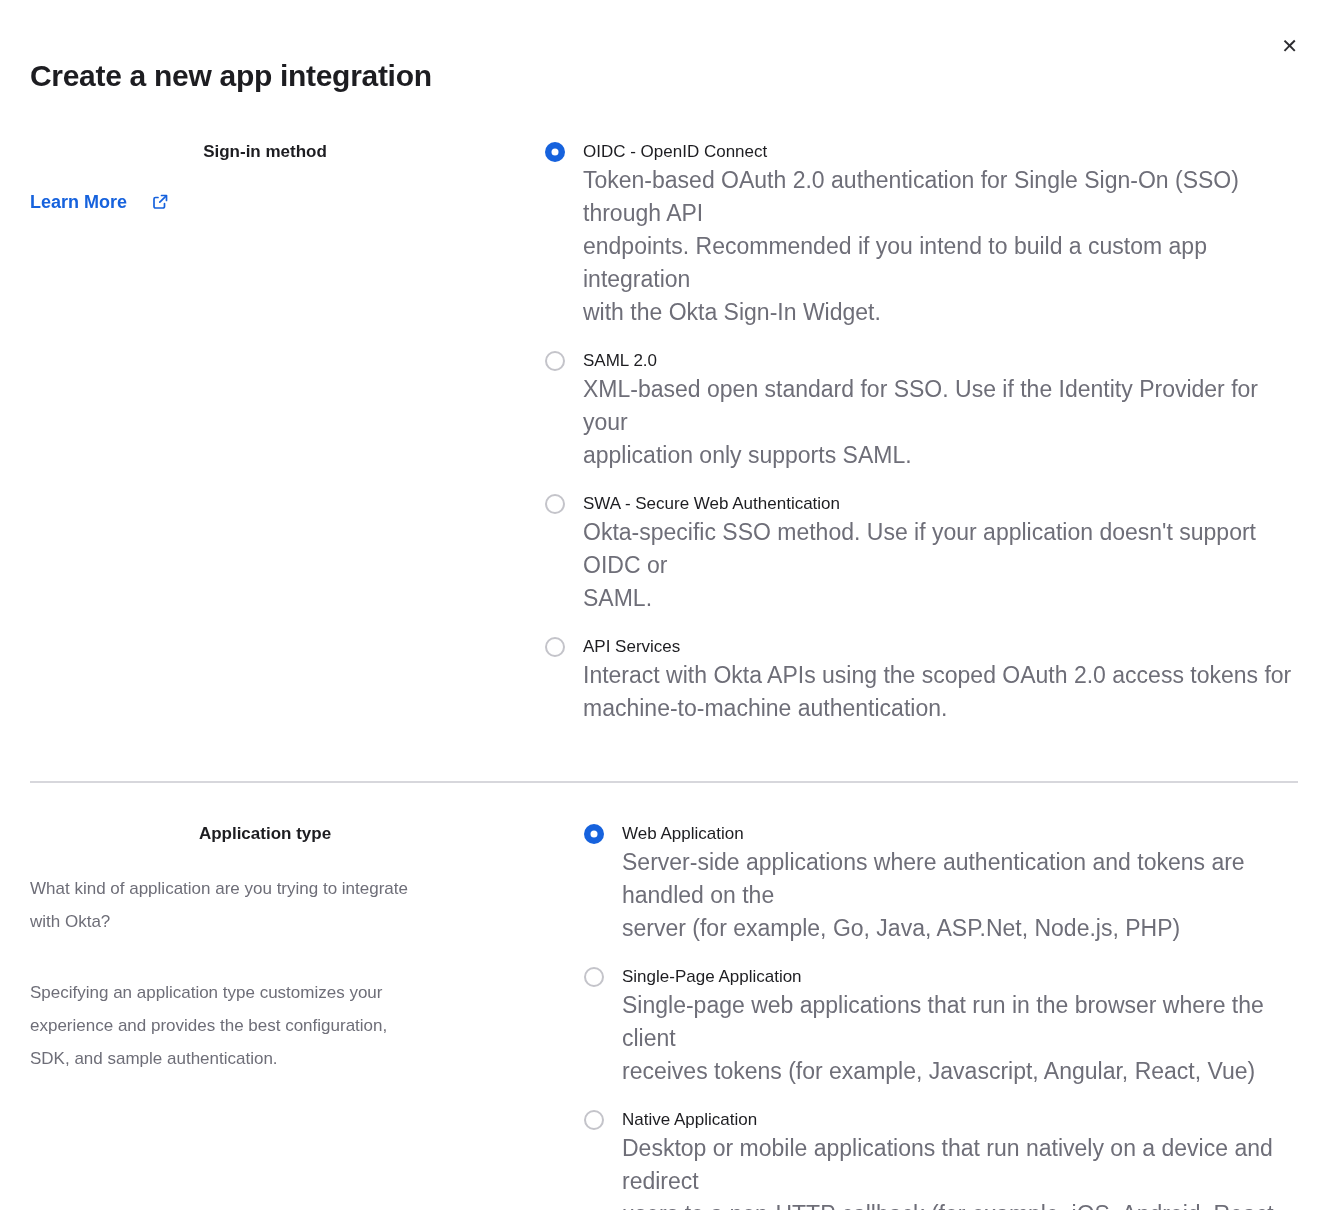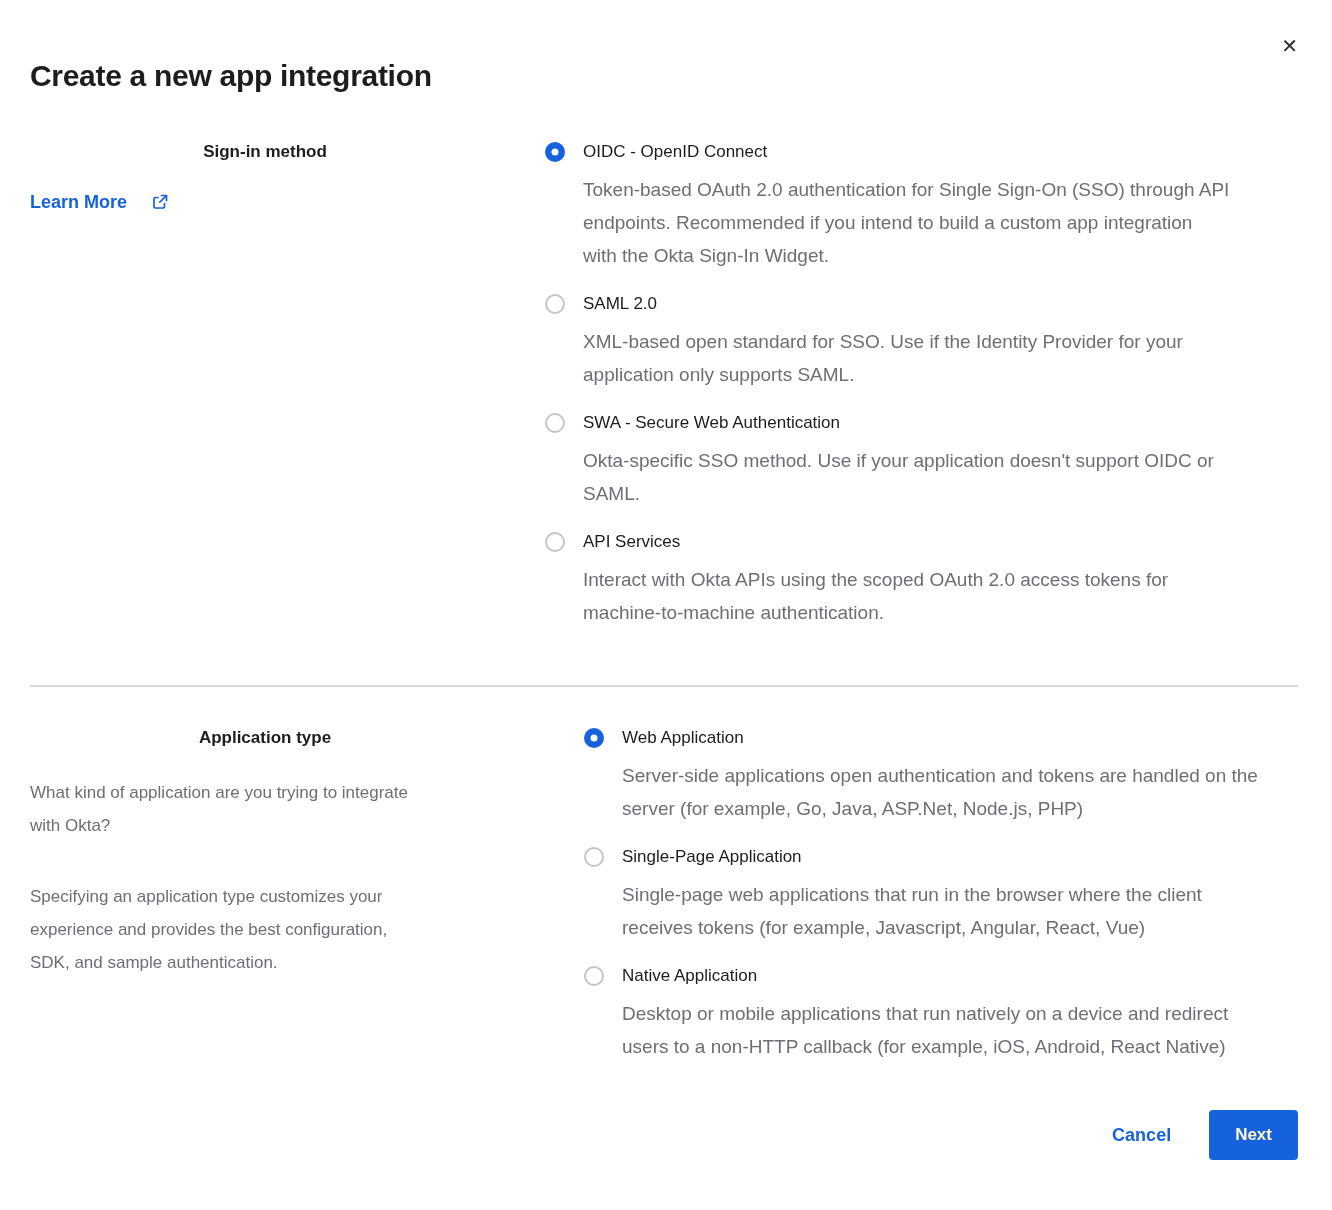--- a/index.html
+++ b/index.html
@@ -60,22 +60,21 @@
     content:"";position:absolute;left:50%;top:50%;
     width:7px;height:7px;border-radius:50%;background:#fff;
     transform:translate(-50%,-50%);
   }
   .option-text{max-width:718px;}
   .option-label{
     font-size:17px;line-height:24px;font-weight:500;color:var(--text);
     cursor:pointer;
   }
   .option-desc{
-    margin-top:9px;
-    font-size:19px;line-height:33px;color:var(--muted);
+    font-size:23px;line-height:33px;color:var(--muted);
     white-space:pre-line;
   }
   .divider{
     border:none;border-top:2px solid var(--divider);
     margin-top:56px;
   }
   .section.apptype{margin-top:39px;gap:39px;}
   .footer{
     margin-top:47px;
     display:flex;justify-content:flex-end;align-items:center;gap:38px;
@@ -169,21 +168,21 @@
 experience and provides the best configuration,
 SDK, and sample authentication.</p>
     </div>
 
     <div class="section-right">
 
       <div class="option">
         <span class="radio selected"></span>
         <div class="option-text">
           <div class="option-label">Web Application</div>
-          <div class="option-desc">Server-side applications open authentication and tokens are handled on the
+          <div class="option-desc">Server-side applications where authentication and tokens are handled on the
 server (for example, Go, Java, ASP.Net, Node.js, PHP)</div>
         </div>
       </div>
 
       <div class="option">
         <span class="radio"></span>
         <div class="option-text">
           <div class="option-label">Single-Page Application</div>
           <div class="option-desc">Single-page web applications that run in the browser where the client
 receives tokens (for example, Javascript, Angular, React, Vue)</div>

